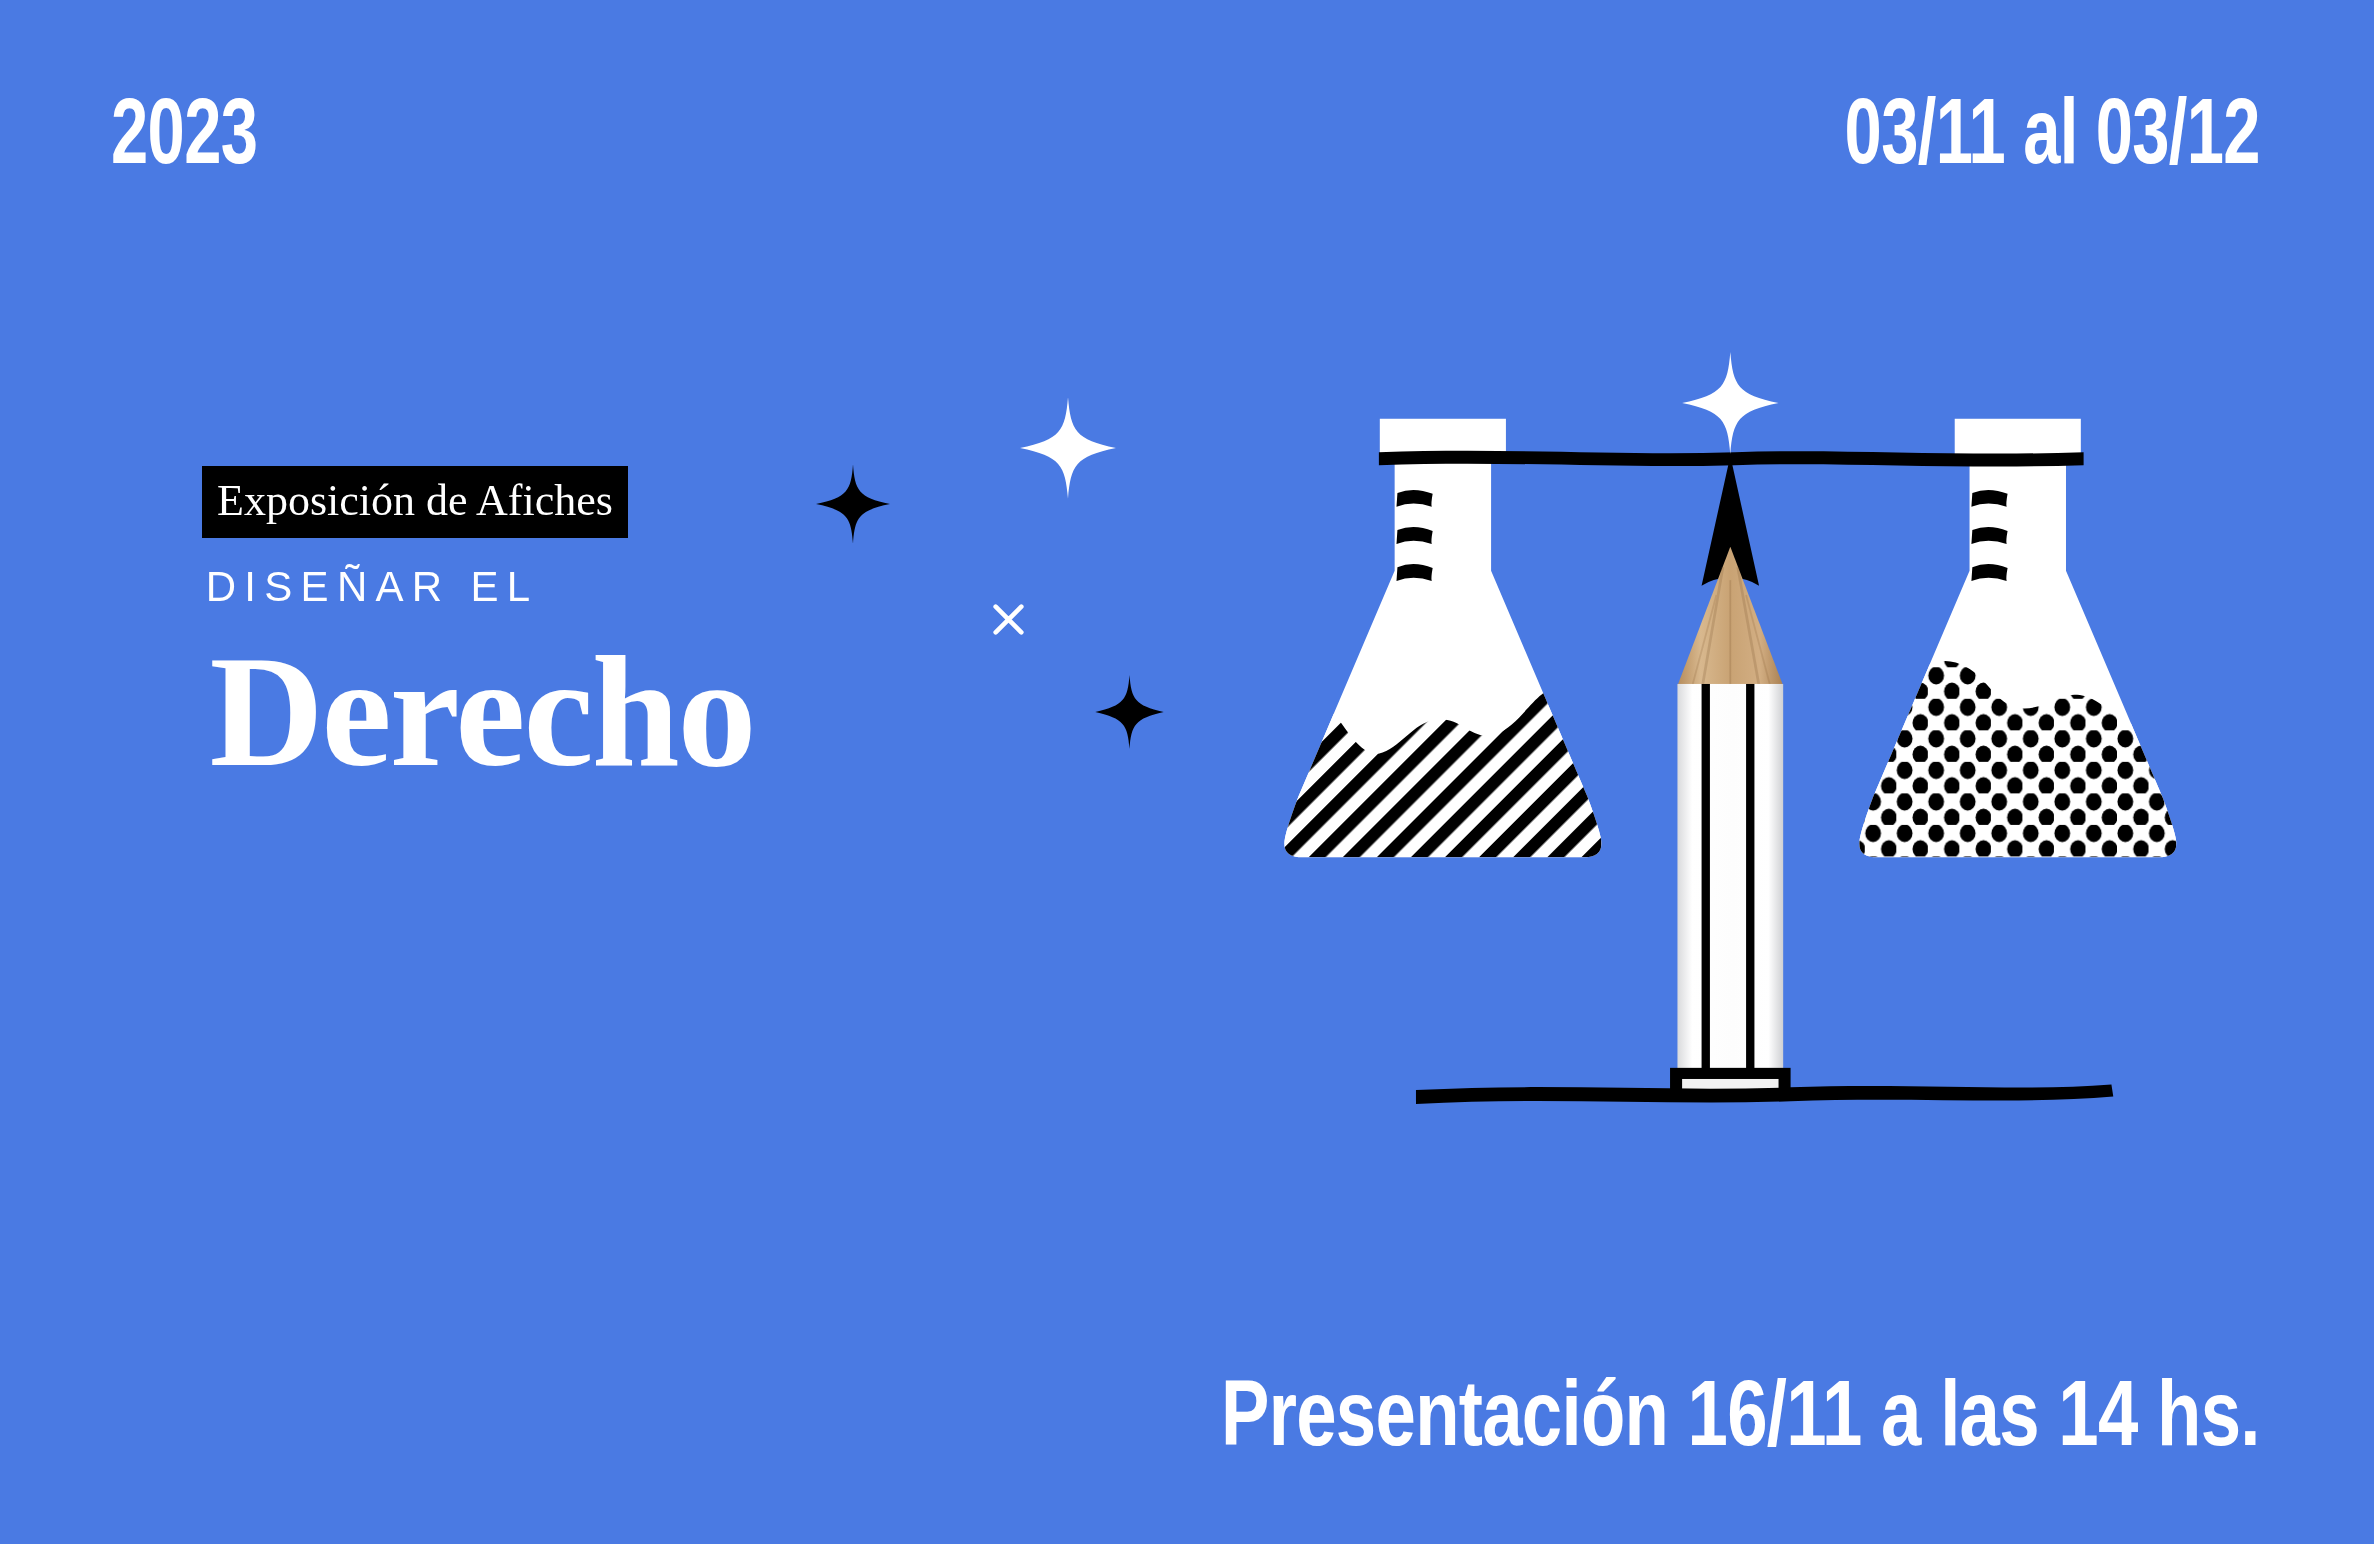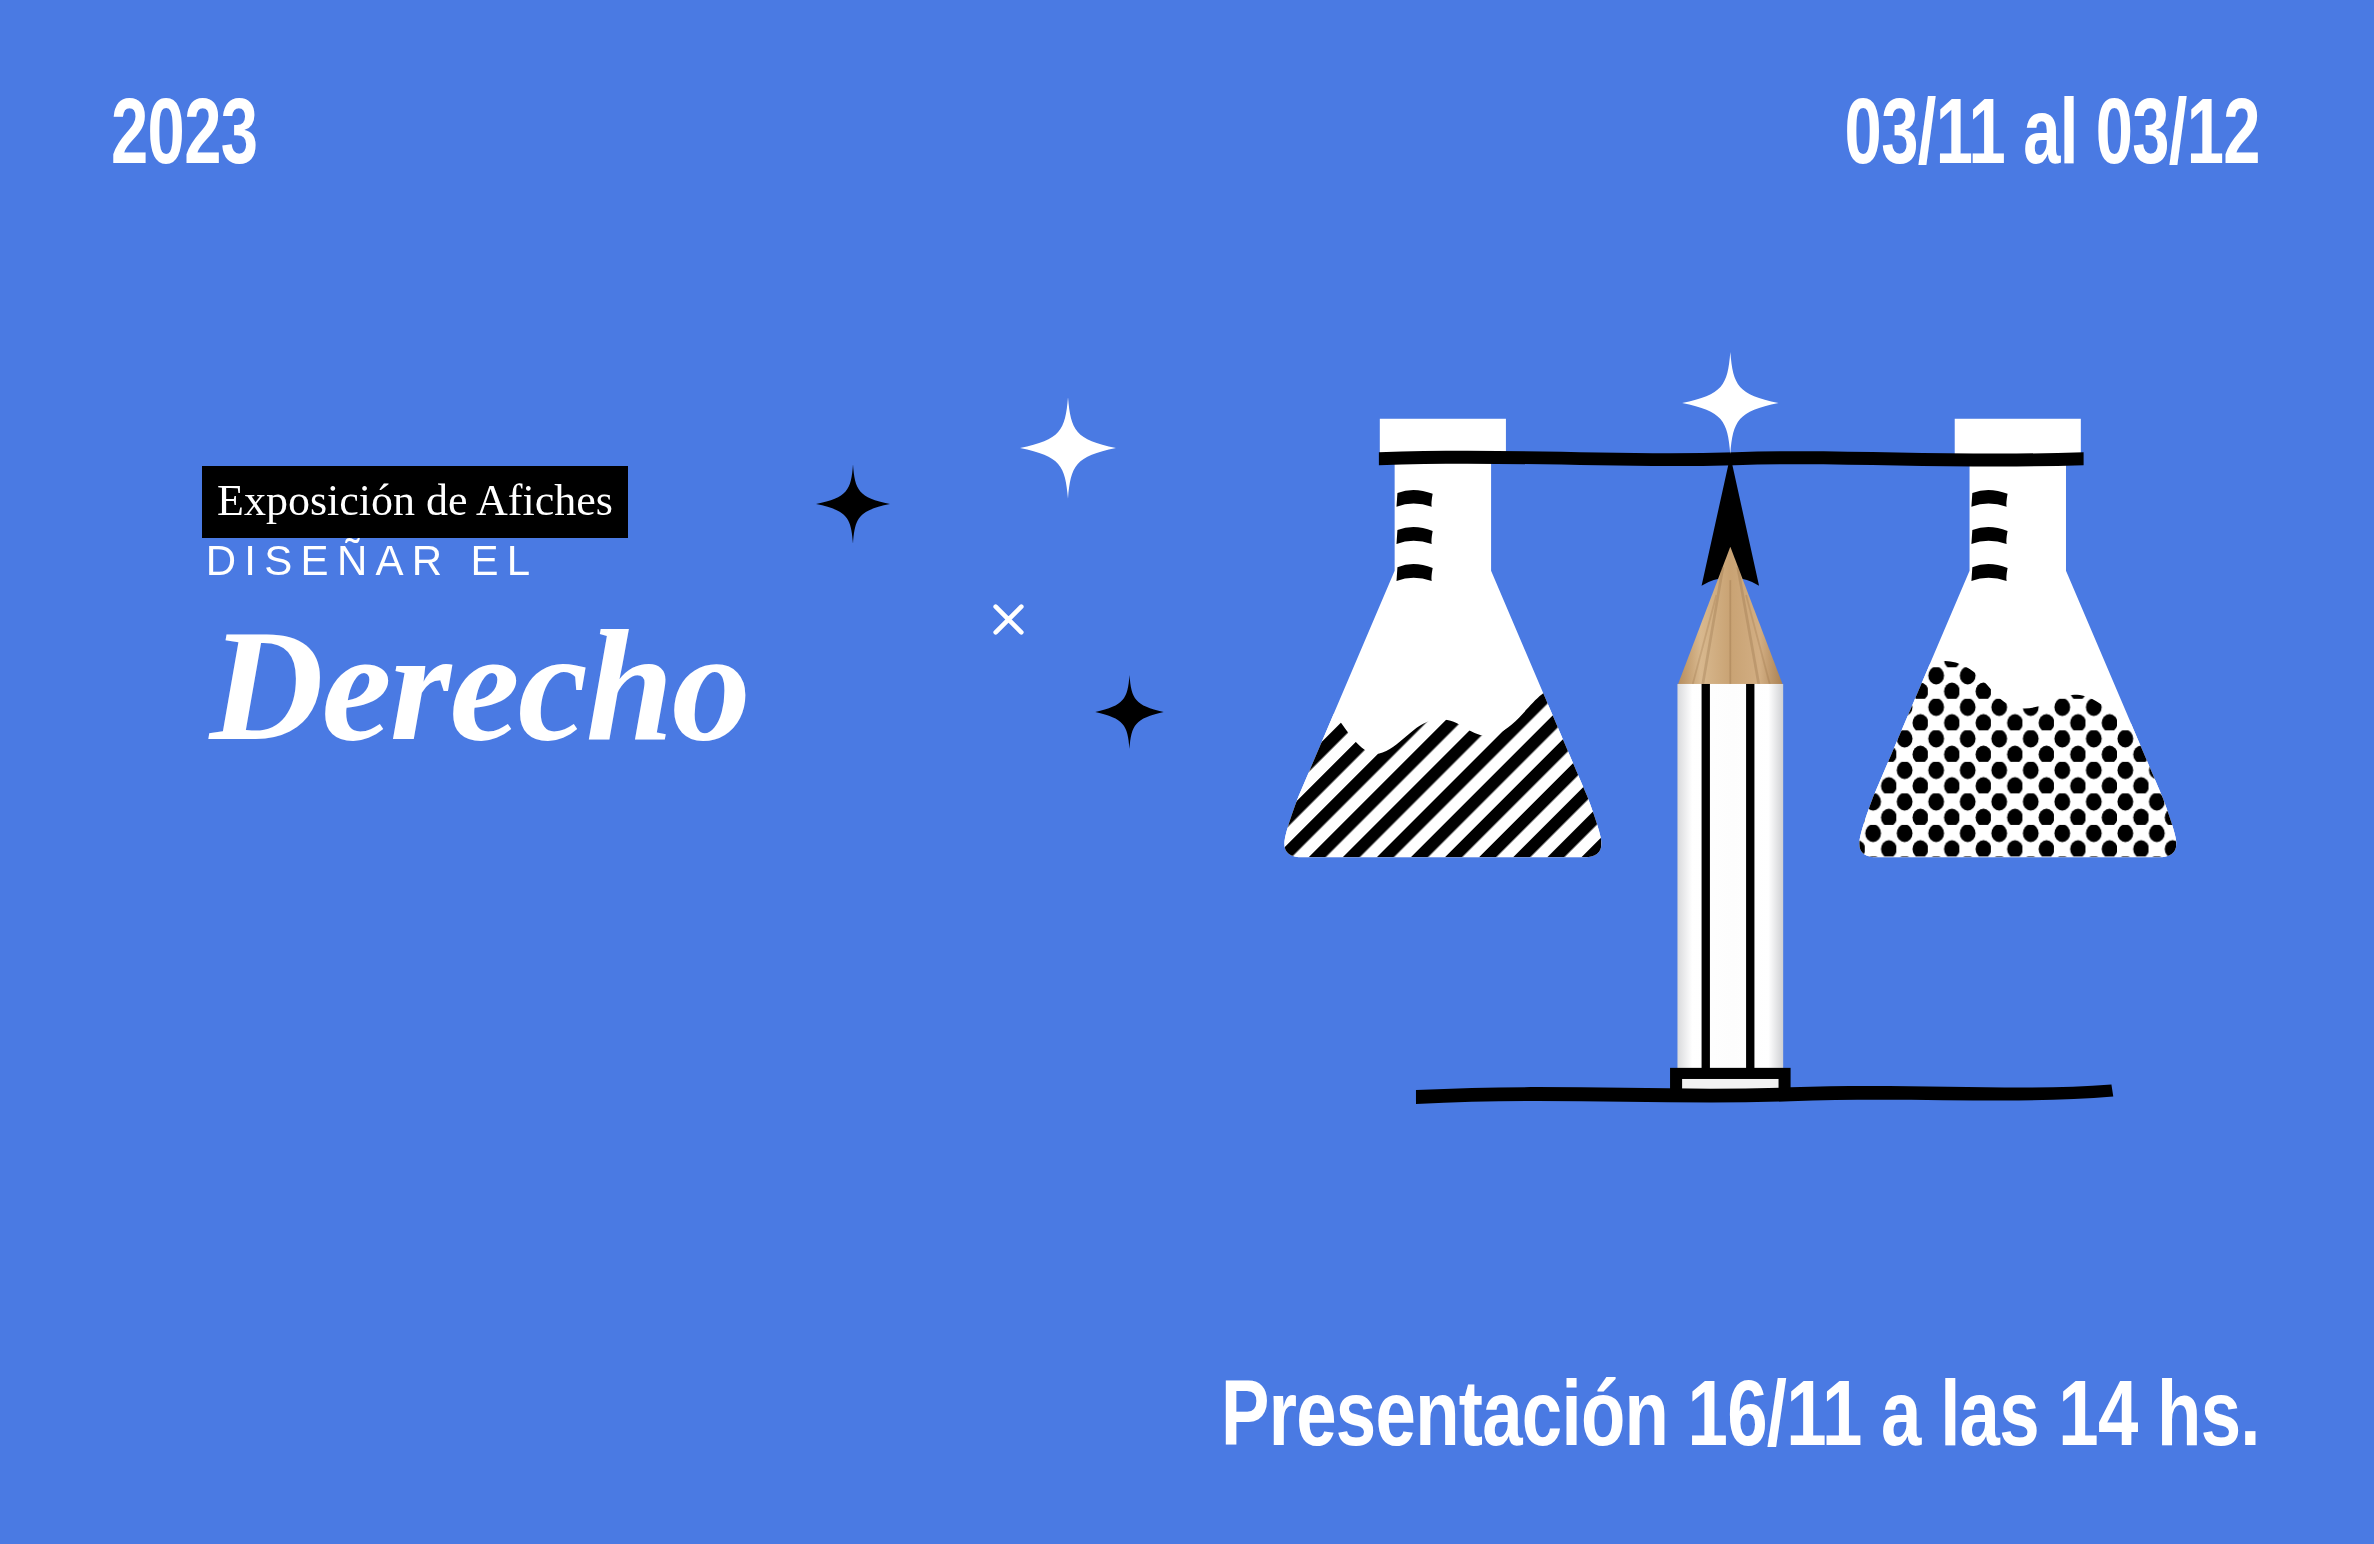--- a/index.html
+++ b/index.html
@@ -59,40 +59,41 @@
     background: #000000;
     color: #ffffff;
     font-family: Liberation Serif, serif;
     font-weight: 400;
     font-size: 44px;
     line-height: 48px;
     padding: 11px 15px 13px 15px;
     white-space: nowrap;
   }
   #eyebrow {
+    margin-top: 26px;
     margin-left: 3.7px;
     font-family: "Liberation Sans", sans-serif;
     font-weight: 400;
     font-size: 42px;
     line-height: 46px;
     letter-spacing: 8.3px;
     color: #ffffff;
     white-space: nowrap;
   }
   .title-line {
     font-family: "Liberation Serif", "DejaVu Serif", serif;
     font-weight: 700;
     color: #ffffff;
     font-size: 158px;
     line-height: 139px;
     letter-spacing: -1.9px;
     white-space: nowrap;
     margin-left: 7.4px;
   }
-  #title-1 { margin-top: 32px; font-style: italic; }
+  #title-1 { margin-top: 32px; }
   #title-2 { margin-top: 5.6px; }
 
   
   #footer-line {
     position: absolute;
     right: 115px;
     bottom: 83px;
     font-family: "Liberation Sans Narrow", "Liberation Sans", sans-serif;
     font-weight: 700;
     font-size: 93px;

